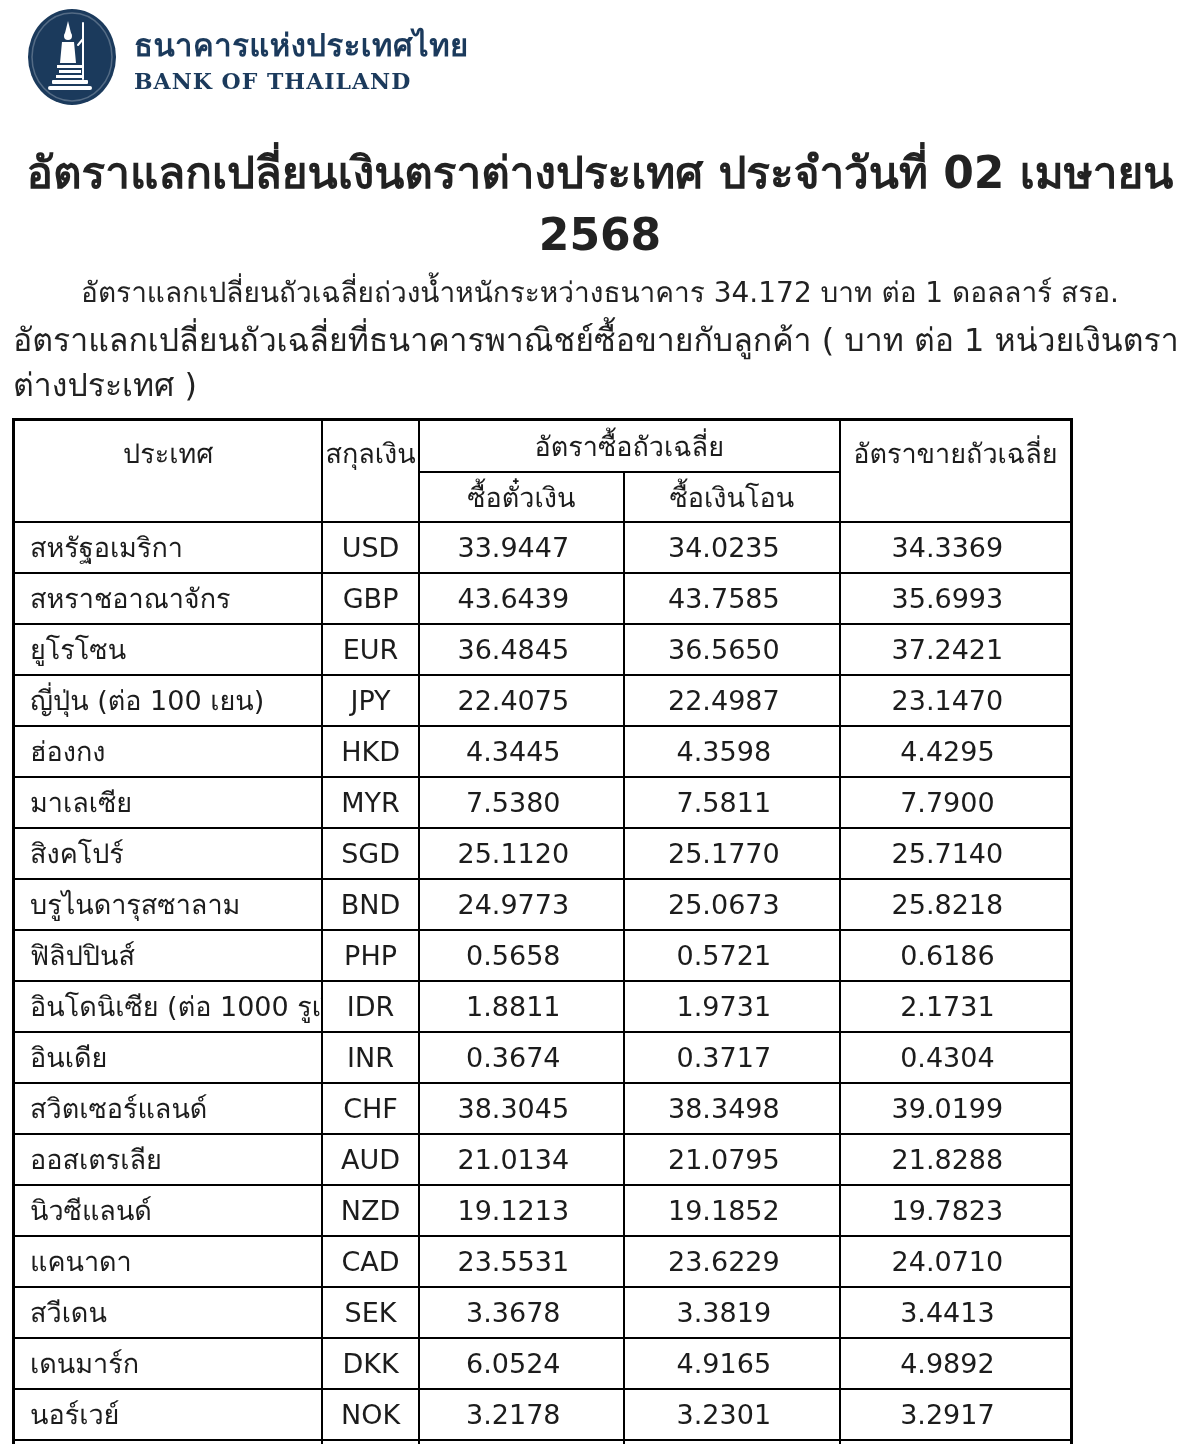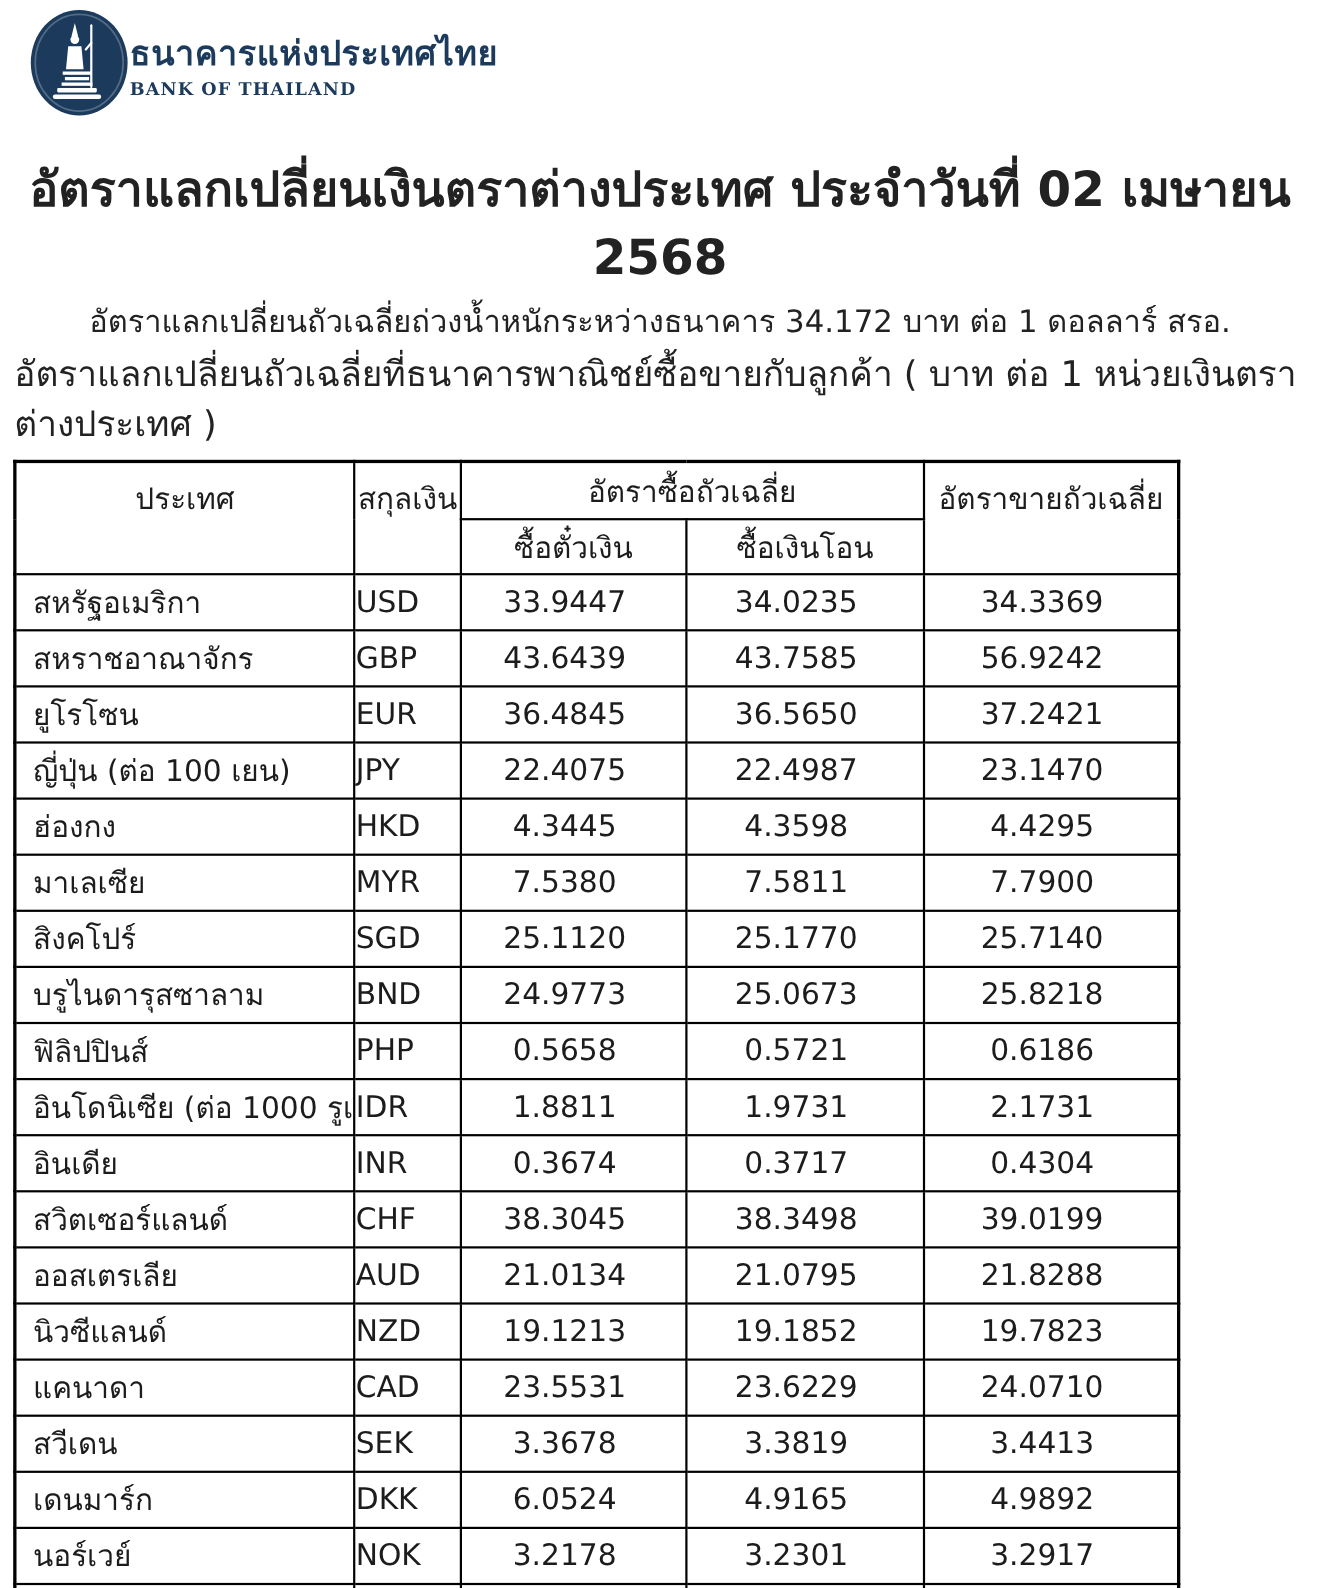--- a/index.html
+++ b/index.html
@@ -14,36 +14,36 @@
     width: 1200px;
     height: 1444px;
     background: #ffffff;
     overflow: hidden;
   }
 
   
   .brand {
     display: flex;
     align-items: center;
-    gap: 0;
+    gap: 16px;
     margin: 6px 0 0 26px;
     height: 102px;
   }
   .brand-seal { width: 92px; height: 100px; flex: 0 0 auto; }
   .brand-text { display: flex; flex-direction: column; justify-content: center; padding-top: 8px; }
   .brand-thai {
     font-size: 31px;
     font-weight: bold;
     color: #1b3a5c;
     line-height: 1.15;
     letter-spacing: 0.5px;
   }
   .brand-eng {
     font-family: "DejaVu Serif", "Liberation Serif", serif;
-    font-size: 16px;
+    font-size: 22px;
     font-weight: bold;
     color: #1b3a5c;
     letter-spacing: 1px;
     margin-top: 4px;
   }
 
   
   .title {
     margin-top: 34px;
     text-align: center;
@@ -92,21 +92,21 @@
   col.col-buy2     { width: 20.4%; }
   col.col-sell     { width: 21.9%; }
 
   thead tr.h1 { height: 53px; }
   thead tr.h2 { height: 50px; }
   thead th { text-align: center; vertical-align: middle; }
   thead th.span2 { vertical-align: top; padding-top: 11px; }
 
   tbody tr { height: 51px; }
   td.c-country { text-align: left;  padding-left: 15px; }
-  td.c-code    { }
+  td.c-code    { text-align: center; }
   td.c-num     { text-align: center; padding-right: 16px; }
 
   
   .footer {
     margin: 10px 0 0 14px;
     font-size: 25px;
     color: #222222;
     line-height: 1.4;
   }
 </style>
@@ -174,21 +174,21 @@
     <td class="c-num">33.9447</td>
     <td class="c-num">34.0235</td>
     <td class="c-num">34.3369</td>
   </tr>
 
   <tr>
     <td class="c-country">สหราชอาณาจักร</td>
     <td class="c-code">GBP</td>
     <td class="c-num">43.6439</td>
     <td class="c-num">43.7585</td>
-    <td class="c-num">56.9242</td>
+    <td class="c-num">35.6993</td>
   </tr>
 
   <tr>
     <td class="c-country">ยูโรโซน</td>
     <td class="c-code">EUR</td>
     <td class="c-num">36.4845</td>
     <td class="c-num">36.5650</td>
     <td class="c-num">37.2421</td>
   </tr>
 

